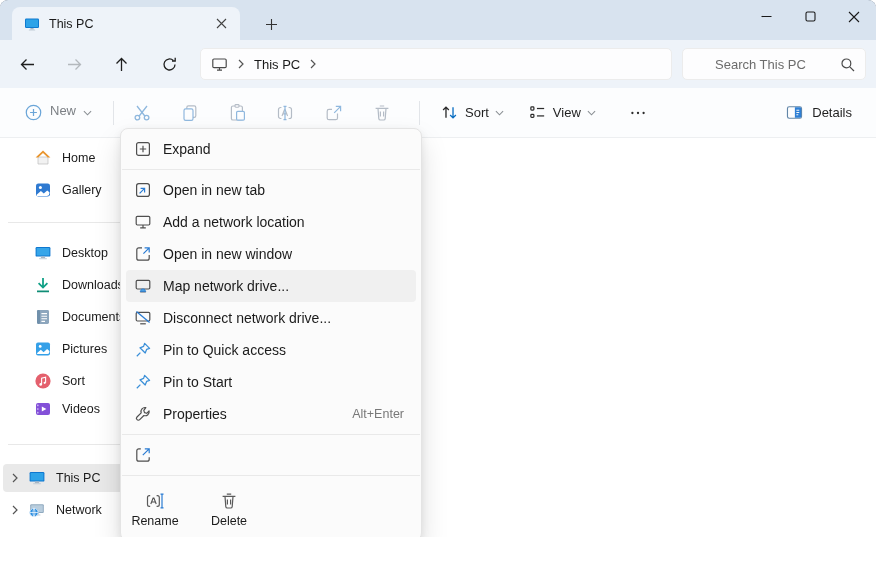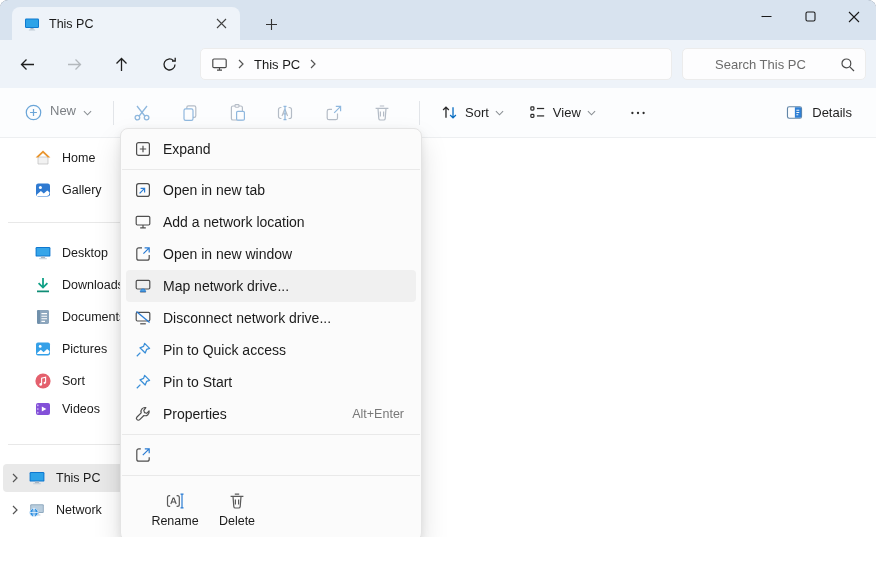--- a/index.html
+++ b/index.html
@@ -62,21 +62,21 @@
   .ctx { position:absolute; left:120px; top:128px; width:302px; background:#fbfbfb;
          border:1px solid #e4e4e4; border-radius:8px; padding:4px 0;
          box-shadow:0 14px 28px rgba(0,0,0,.13), 0 3px 8px rgba(0,0,0,.08); }
   .ctx-item { height:32px; margin:0 5px; padding:0 12px 0 7px; border-radius:4px; display:flex;
               align-items:center; gap:10px; font-size:14px; color:#1b1b1b; }
   .ctx-item.highlight { background:#f0f0f0; }
   .ctx-icon { width:20px; display:flex; justify-content:center; }
   .ctx-label { flex:1; }
   .ctx-shortcut { font-size:12.5px; color:#787878; }
   .ctx-sep { height:1px; background:#e9e9e9; margin:4px 1px; }
-  .ctx-footer { display:flex; padding:4px 12px 2px; gap:6px;margin-left:14px; }
+  .ctx-footer { display:flex; padding:4px 6px 2px; gap:18px; }
   .ctx-footbtn { width:56px; height:50px; border-radius:4px; display:flex; flex-direction:column;
                  align-items:center; justify-content:center; gap:3px; font-size:12.5px; color:#1b1b1b; }
 </style>
 </head>
 <body>
 
 <div class="window">
 
   <div class="tabstrip">
     <div class="tab">

